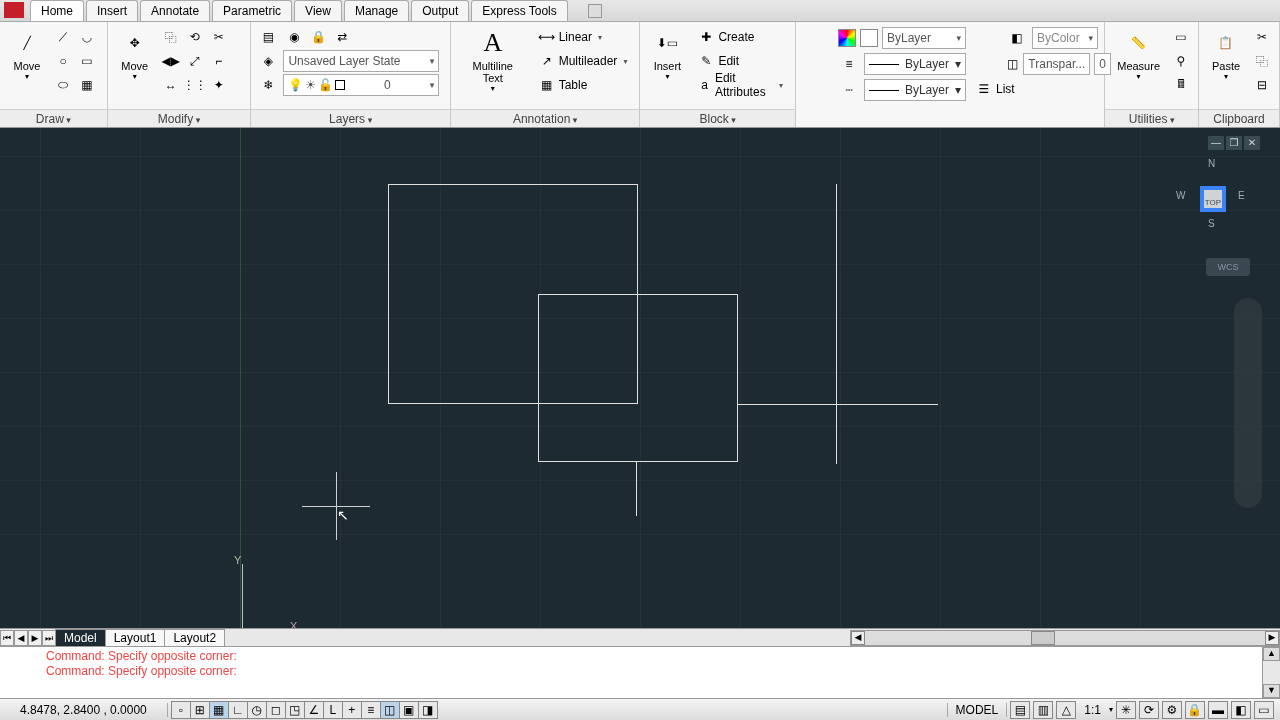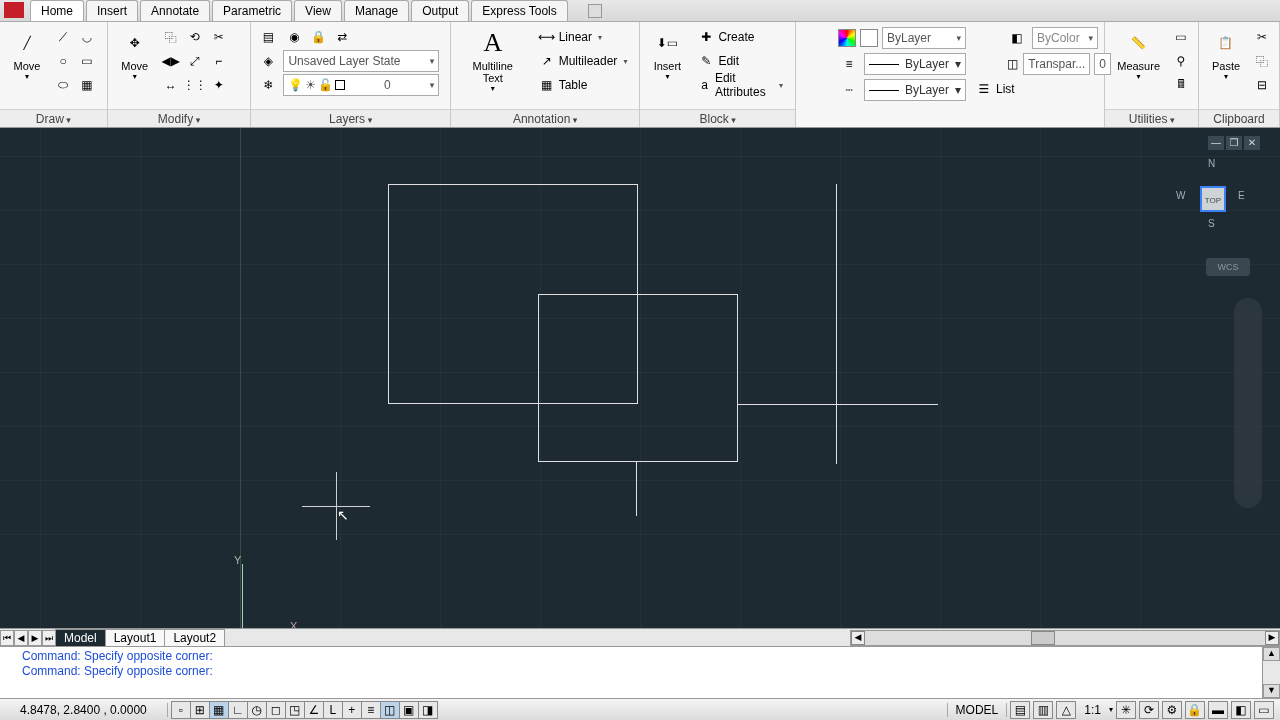--- a/index.html
+++ b/index.html
@@ -45,39 +45,39 @@
 .ucs { position:absolute; left:236px; top:496px; }
 .ucs .y { position:absolute; left:6px; top:-60px; width:1px; height:70px; background:#b0c8b8;}
 .ucs .ylab { position:absolute; left:-2px; top:-70px; color:#a8b8a8; font-size:11px;}
 .ucs .xlab { position:absolute; left:54px; top:-4px; color:#c0a0a0; font-size:11px;}
 .crosshair { position:absolute; left:336px; top:378px; }
 .crosshair .h { position:absolute; left:-34px; top:0; width:68px; height:1px; background:#d0d0d0;}
 .crosshair .v { position:absolute; left:0; top:-34px; width:1px; height:68px; background:#d0d0d0;}
 .crosshair .cur { position:absolute; left:1px; top:1px; font-size:14px; color:#fff;}
 .canv-btn { position:absolute; right:18px; width:16px; height:14px; background:#3a4a52; color:#cfd8dc; font-size:10px; text-align:center; line-height:14px; cursor:pointer;}
 .viewcube { position:absolute; right:28px; top:30px; width:80px; height:80px; color:#9fb0b8;}
-.viewcube .c { position:absolute; left:28px; top:28px; width:26px; height:26px; background:#cfd3d6; color:#3a4a52; font-size:8px; text-align:center; line-height:26px; border:2px solid #3b82f6;}
+.viewcube .c { position:absolute; left:28px; top:28px; width:26px; height:26px; background:#cfd3d6; color:#3a4a52; font-size:8px; text-align:center; line-height:26px; border:4px solid #3b82f6;}
 .viewcube .n{position:absolute;left:36px;top:0;font-size:10px;} .viewcube .s2{position:absolute;left:36px;top:60px;font-size:10px;}
 .viewcube .w{position:absolute;left:4px;top:32px;font-size:10px;} .viewcube .e{position:absolute;left:66px;top:32px;font-size:10px;}
 .wcs { position:absolute; right:30px; top:130px; width:44px; height:18px; background:#3a4650; color:#8a969e; font-size:9px; text-align:center; line-height:18px; border-radius:3px;}
 .navbar { position:absolute; right:18px; top:170px; width:28px; height:210px; background:rgba(50,60,66,0.7); border-radius:14px;}
 
 
 .model-row { height: 18px; background: #e8e8e8; border-top:1px solid #999; display:flex; align-items:center; font-size:11px;}
 .mr-btns { display:flex;}
 .mr-btns .b{ width:14px; height:16px; border:1px solid #999; background:#f0f0f0; text-align:center; font-size:9px; line-height:14px; cursor:pointer;}
 .mtab { padding:1px 8px; border:1px solid #999; border-bottom:none; background:#f8f8f8; margin-left:-1px; cursor:pointer;}
 .mtab.active { background:#1d2a32; color:#fff;}
 .hscroll { margin-left:auto; width:430px; height:16px; background:#ddd; border:1px solid #999; position:relative;}
 .hscroll .ar{position:absolute; width:14px; height:14px; background:#eee; border:1px solid #888; top:0; font-size:9px; text-align:center;}
 .hscroll .thumb{position:absolute; width:24px; height:14px; background:#ccc; border:1px solid #888; top:0; left:180px;}
 
 
 .cmd-area { height: 52px; background: #fff; border-top:1px solid #999; display:flex;}
-.cmd-text { flex:1; padding:2px 22px; font-family: "Consolas", monospace; font-size:12px; color:#1d4ed8; line-height:15px; white-space:pre;}
+.cmd-text { flex:1; padding:2px 22px; font-family: "Consolas", monospace; font-size:12px; color:#ef4444; line-height:15px; white-space:pre;margin-left:24px;}
 .cmd-line { border-top:1px solid #aaa; padding-top:2px;}
 .cmd-scroll { width:18px; background:#e8e8e8; border-left:1px solid #999; display:flex; flex-direction:column; justify-content:space-between;}
 .cmd-scroll .a{height:14px; background:#ddd; border:1px solid #999; font-size:9px; text-align:center;}
 
 
 .status { height: 22px; background: linear-gradient(#f4f4f4,#dcdcdc); border-top:1px solid #999; display:flex; align-items:center; font-size:11px;}
 .coords { padding:0 20px; border-right:1px solid #aaa;}
 .sb-group { display:flex; margin-left:4px;}
 .sb-btn { width:20px; height:18px; border:1px solid #888; background:#e8e8e8; display:flex; align-items:center; justify-content:center; cursor:pointer; margin-left:-1px;}
 .sb-btn.on { background:#bcd4ea; }

